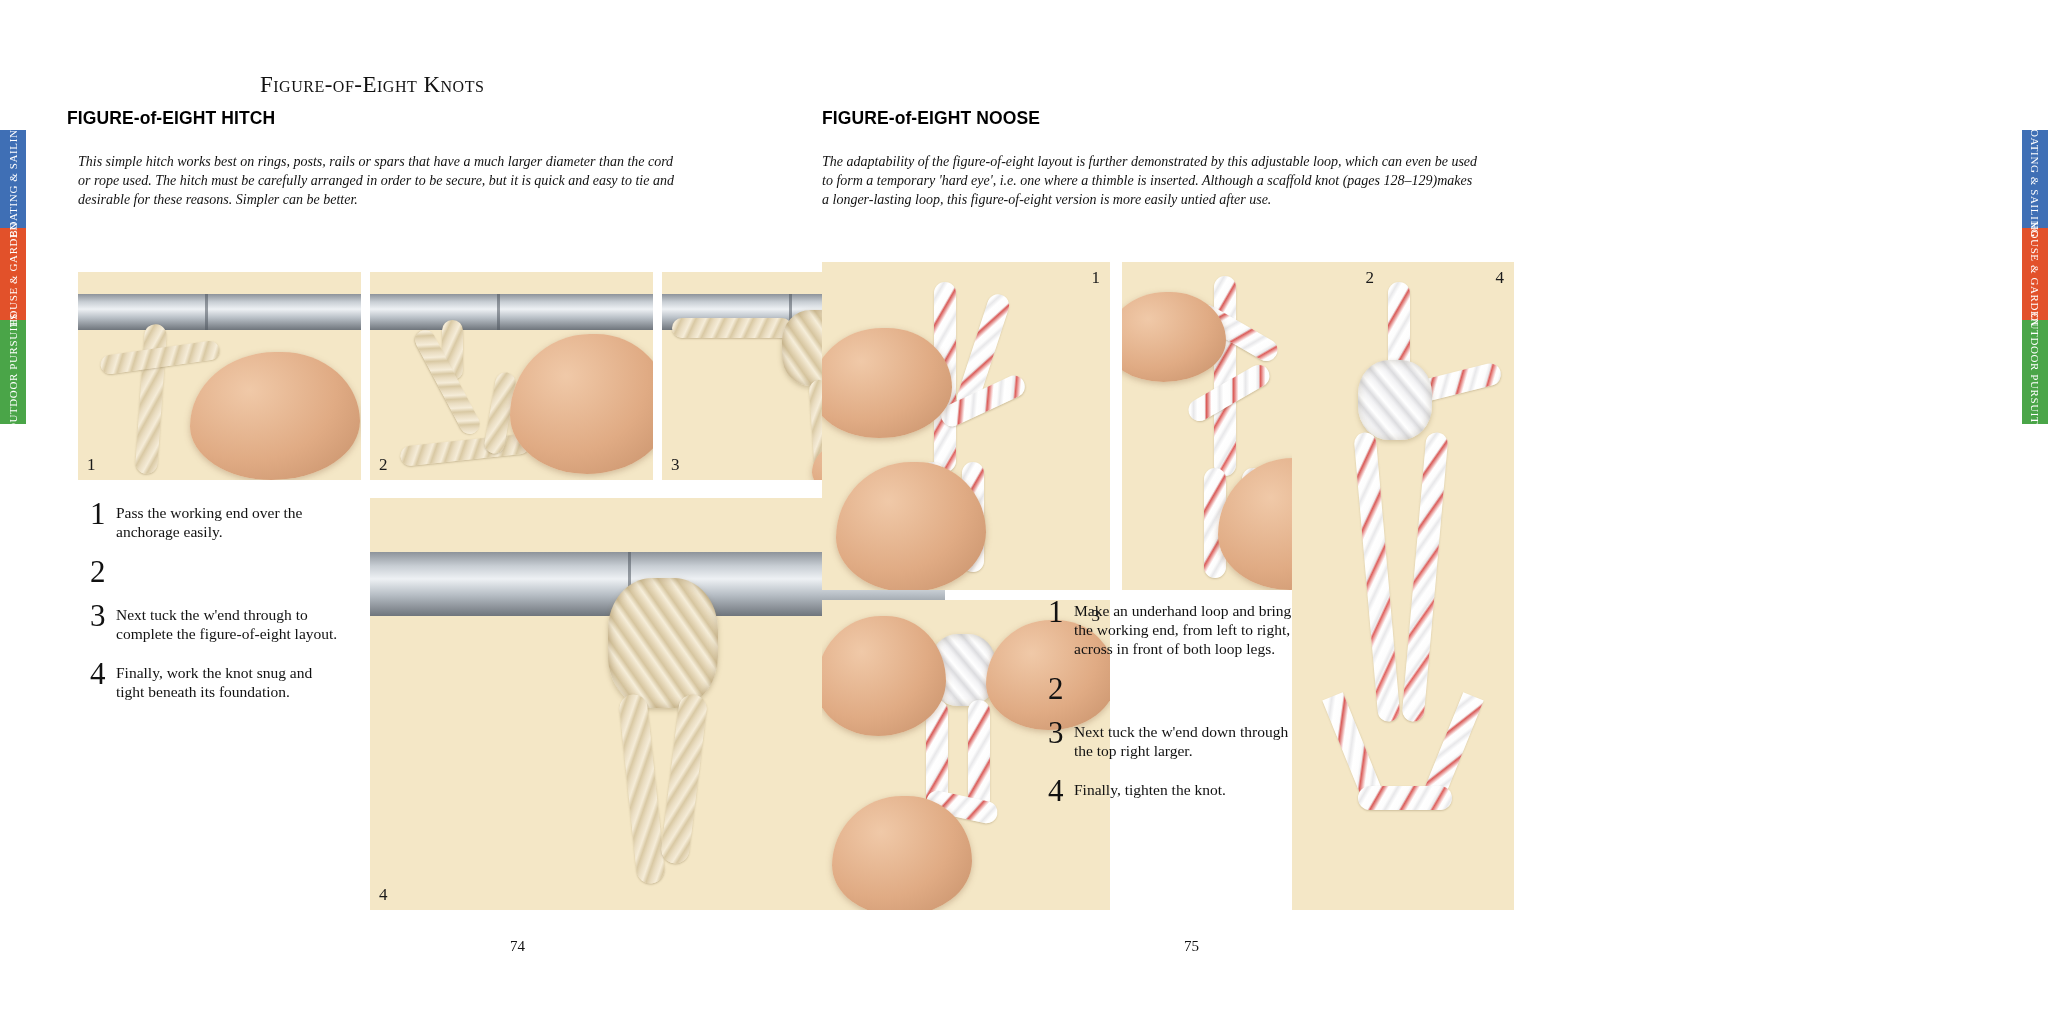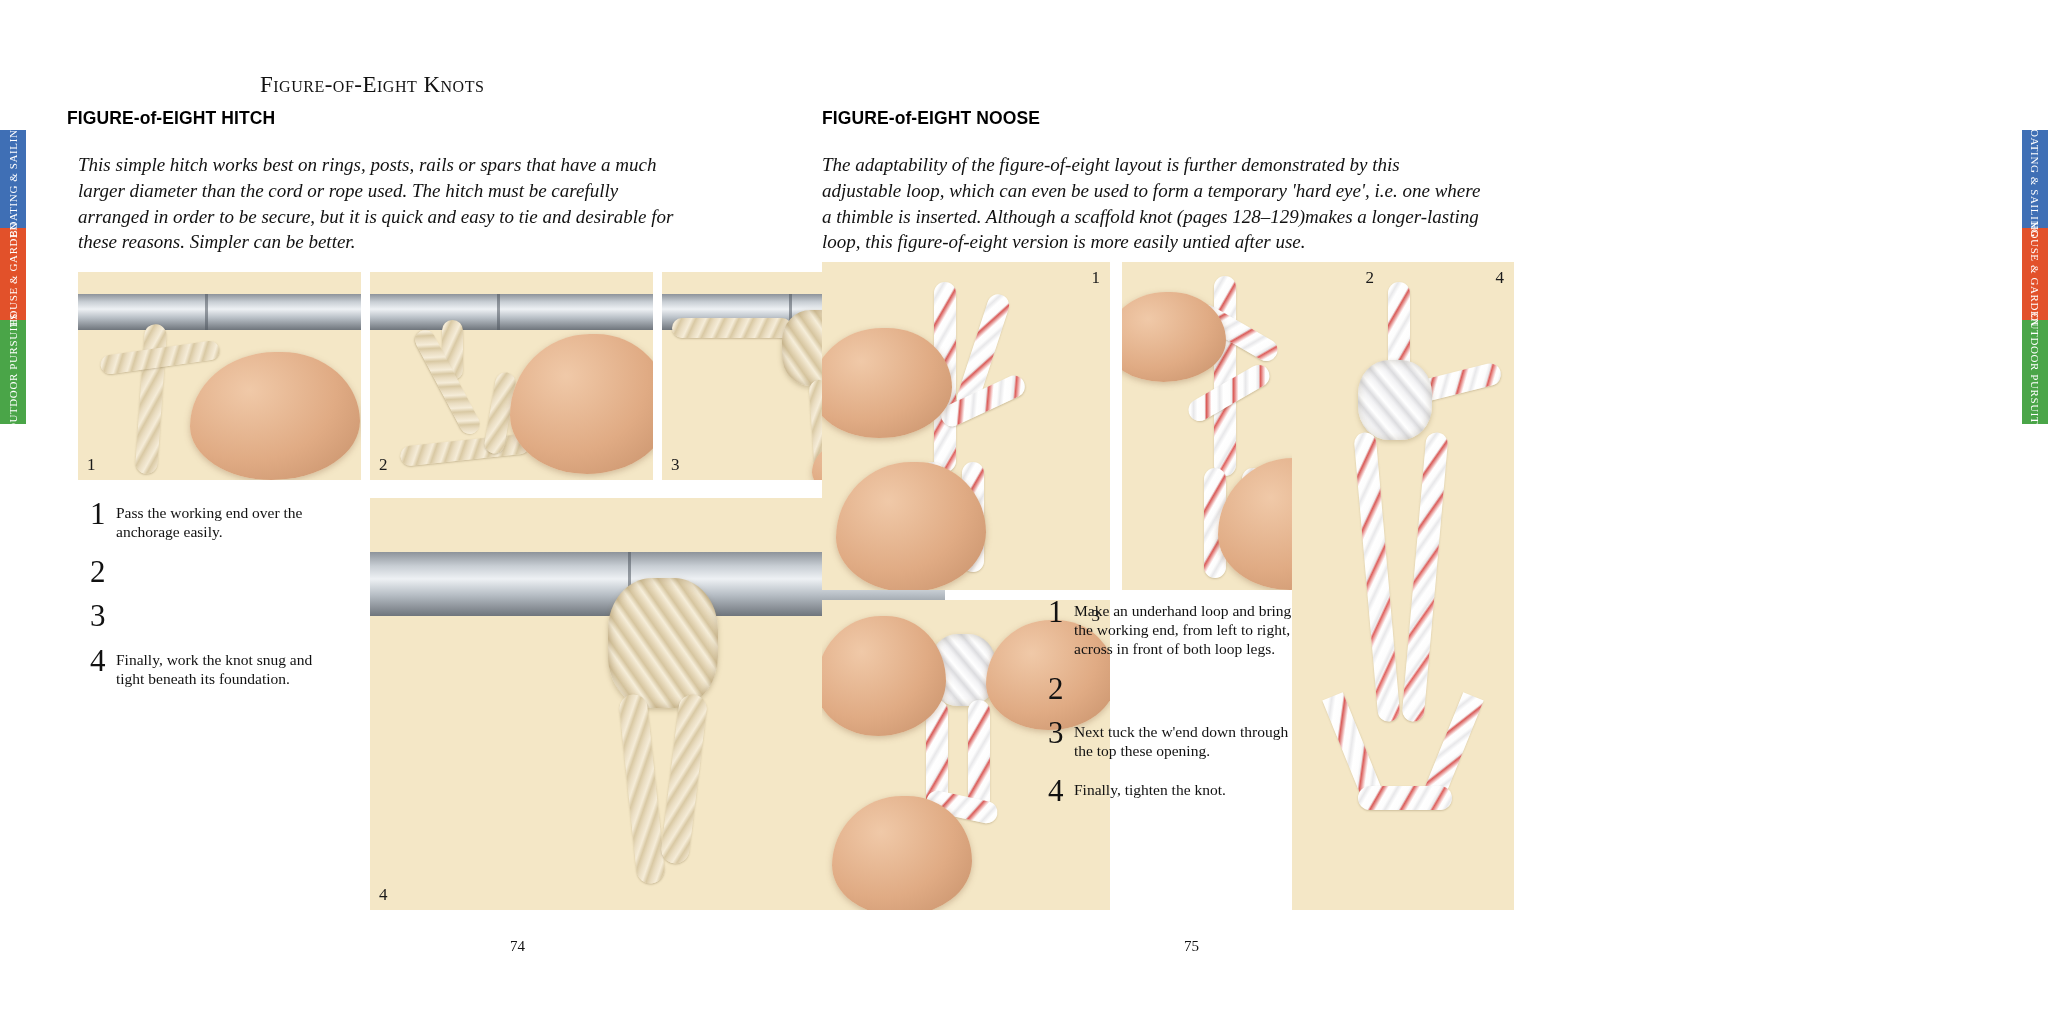--- a/index.html
+++ b/index.html
@@ -74,21 +74,21 @@
     top: 108px;
     font-family: "Liberation Sans", sans-serif;
     font-weight: bold;
     font-size: 17.5px;
     letter-spacing: 0.1px;
     color: #000;
   }
   .intro {
     position: absolute;
     font-style: italic;
-    font-size: 19px;
+    font-size: 14px;
     line-height: 1.36;
     color: #111;
     text-align: left;
   }
 
   
   .photo {
     position: absolute;
     background: #f4e7c6;
     overflow: hidden;
@@ -258,20 +258,21 @@
   <div class="steps" style="top:500px;left:50px;width:250px;">
     <div class="step">
       <div class="digit">1</div>
       <div class="txt">Pass the working end over the anchorage easily.</div>
     </div>
     <div class="step">
       <div class="digit">2</div>
     </div>
     <div class="step">
       <div class="digit">3</div>
+      <div class="txt">Next tuck the w'end through to complete the figure-of-eight layout.</div>
     </div>
     <div class="step">
       <div class="digit">4</div>
       <div class="txt">Finally, work the knot snug and tight beneath its foundation.</div>
     </div>
   </div>
 
   <div class="folio" style="top:938px;left:470px;">74</div>
 </div>
 
@@ -329,21 +330,21 @@
   <div class="steps" style="top:598px;left:8px;width:250px;">
     <div class="step">
       <div class="digit">1</div>
       <div class="txt">Make an underhand loop and bring the working end, from left to right, across in front of both loop legs.</div>
     </div>
     <div class="step">
       <div class="digit">2</div>
     </div>
     <div class="step">
       <div class="digit">3</div>
-      <div class="txt">Next tuck the w'end down through the top these opening.</div>
+      <div class="txt">Next tuck the w'end down through the top right larger.</div>
     </div>
     <div class="step">
       <div class="digit">4</div>
       <div class="txt">Finally, tighten the knot.</div>
     </div>
   </div>
 
   <div class="folio" style="top:938px;left:120px;margin-left:24px;">75</div>
 </div>
 

